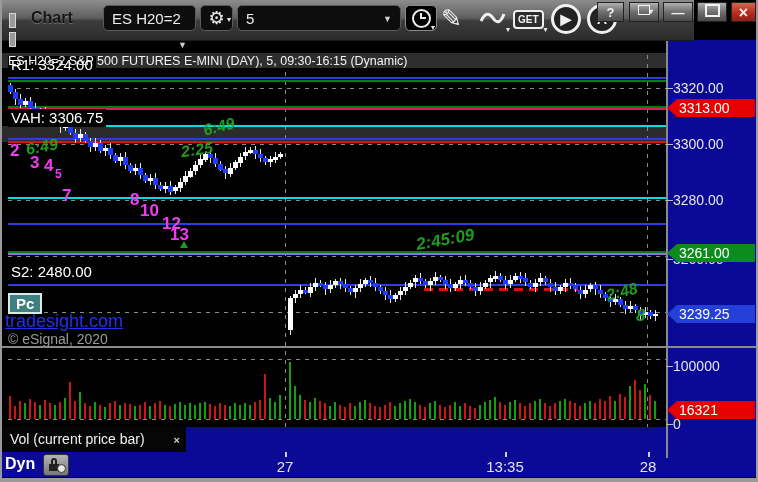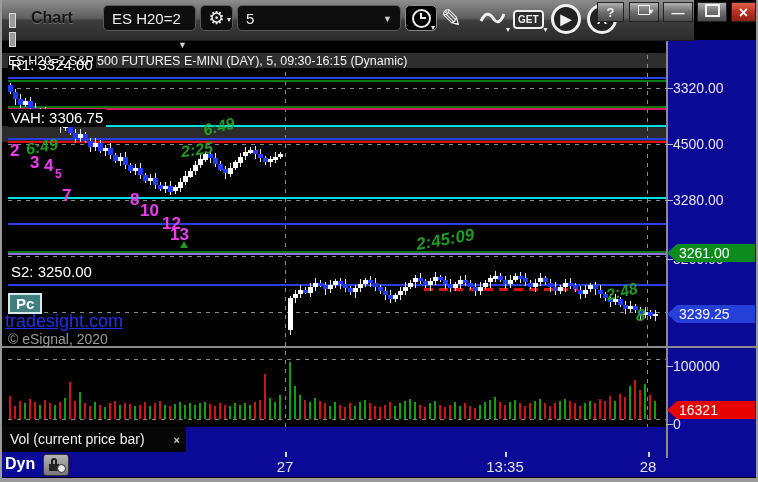--- a/index.html
+++ b/index.html
@@ -538,45 +538,46 @@
     <div style="position: absolute; left: 643px; top: 312px; width: 5px; height: 3px; background: rgb(255, 255, 255); z-index: 7;"></div>
     <div style="position: absolute; left: 644px; top: 384px; width: 2px; height: 35px; background: rgb(18, 160, 18); z-index: 6;"></div>
     <div style="position: absolute; left: 650px; top: 310px; width: 1px; height: 9px; background: rgb(232, 232, 232); z-index: 6;"></div>
     <div style="position: absolute; left: 648px; top: 312px; width: 5px; height: 4px; background: rgb(30, 60, 255); z-index: 7;"></div>
     <div style="position: absolute; left: 649px; top: 395px; width: 2px; height: 24px; background: rgb(204, 22, 22); z-index: 6;"></div>
     <div style="position: absolute; left: 655px; top: 310px; width: 1px; height: 11px; background: rgb(232, 232, 232); z-index: 6;"></div>
     <div style="position: absolute; left: 653px; top: 314px; width: 5px; height: 2px; background: rgb(255, 255, 255); z-index: 7;"></div>
     <div style="position: absolute; left: 654px; top: 401px; width: 2px; height: 18px; background: rgb(18, 160, 18); z-index: 6;"></div>
     <div class="chip" style="position: absolute; left: 8px; top: 56px; z-index: 15;">R1: 3324.00</div>
     <div class="chip" style="position: absolute; left: 8px; top: 109px; z-index: 15;">VAH: 3306.75</div>
-    <div class="chip" style="position: absolute; left: 8px; top: 263px; z-index: 15;">S2: 3250.00</div>
+    <div class="chip" style="position: absolute; left: 8px; top: 263px; z-index: 15;">S2: 2480.00</div>
     <div class="seqnum" style="position: absolute; left: 10px; top: 141px; z-index: 18;">2</div>
     <div class="seqnum" style="position: absolute; left: 30px; top: 153px; z-index: 18;">3</div>
     <div class="seqnum" style="position: absolute; left: 44px; top: 156px; z-index: 18;">4</div>
     <div class="seqnum small" style="position: absolute; left: 55px; top: 167px; z-index: 18;">5</div>
     <div class="seqnum" style="position: absolute; left: 62px; top: 186px; z-index: 18;">7</div>
     <div class="seqnum" style="position: absolute; left: 130px; top: 190px; z-index: 18;">8</div>
     <div class="seqnum" style="position: absolute; left: 140px; top: 201px; z-index: 18;">10</div>
     <div class="seqnum" style="position: absolute; left: 162px; top: 214px; z-index: 18;">12</div>
     <div class="seqnum" style="position: absolute; left: 170px; top: 225px; z-index: 18;">13</div>
     <div class="scribble" style="position: absolute; left: 26px; top: 138px; transform: rotate(-10deg); font-size: 16px; z-index: 18;">6:49</div>
     <div class="scribble" style="position: absolute; left: 203px; top: 118px; transform: rotate(-14deg); font-size: 16px; z-index: 18;">6:49</div>
     <div class="scribble" style="position: absolute; left: 181px; top: 141px; transform: rotate(-8deg); font-size: 16px; z-index: 18;">2:25</div>
     <div class="scribble" style="position: absolute; left: 416px; top: 230px; transform: rotate(-10deg); font-size: 17px; z-index: 18;">2:45:09</div>
     <div class="scribble" style="position: absolute; left: 606px; top: 283px; transform: rotate(-14deg); font-size: 16px; z-index: 18;">2:48</div>
     <div class="scribble" style="position: absolute; left: 636px; top: 306px; transform: rotate(0deg); font-size: 17px; z-index: 18;">8</div>
     <div style="position: absolute; left: 180px; top: 241px; width: 0px; height: 0px; border-left: 4px solid transparent; border-right: 4px solid transparent; border-bottom: 7px solid rgb(31, 154, 31); z-index: 18;"></div>
     <div style="position: absolute; left: 666px; top: 88px; width: 7px; height: 1px; background: rgb(187, 187, 187); z-index: 26;"></div>
     <div class="axplain" style="position: absolute; left: 673px; top: 80px; z-index: 26;">3320.00</div>
     <div style="position: absolute; left: 666px; top: 144px; width: 7px; height: 1px; background: rgb(187, 187, 187); z-index: 26;"></div>
-    <div class="axplain" style="position: absolute; left: 673px; top: 136px; z-index: 26;">4500.00</div>
+    <div class="axplain" style="position: absolute; left: 673px; top: 136px; z-index: 26;">3300.00</div>
     <div style="position: absolute; left: 666px; top: 200px; width: 7px; height: 1px; background: rgb(187, 187, 187); z-index: 26;"></div>
     <div class="axplain" style="position: absolute; left: 673px; top: 192px; z-index: 26;">3280.00</div>
     <div style="position: absolute; left: 666px; top: 259px; width: 7px; height: 1px; background: rgb(187, 187, 187); z-index: 26;"></div>
     <div class="axplain" style="position: absolute; left: 673px; top: 251px; z-index: 26;">3260.00</div>
+    <div class="axtag" style="position: absolute; left: 667px; top: 99px; background: rgb(230, 0, 0); z-index: 27;">3313.00</div>
     <div class="axtag" style="position: absolute; left: 667px; top: 244px; background: rgb(12, 140, 28); z-index: 27;">3261.00</div>
     <div class="axtag" style="position: absolute; left: 667px; top: 305px; background: rgb(36, 64, 216); z-index: 27;">3239.25</div>
     <div style="position: absolute; left: 666px; top: 366px; width: 7px; height: 1px; background: rgb(187, 187, 187); z-index: 26;"></div>
     <div class="axplain" style="position: absolute; left: 673px; top: 358px; z-index: 26;">100000</div>
     <div style="position: absolute; left: 666px; top: 424px; width: 7px; height: 1px; background: rgb(187, 187, 187); z-index: 26;"></div>
     <div class="axplain" style="position: absolute; left: 673px; top: 416px; z-index: 26;">0</div>
     <div class="axtag" style="position: absolute; left: 667px; top: 401px; background: rgb(230, 0, 0); z-index: 27;">16321</div>
     <div style="position: absolute; left: 285px; top: 452px; width: 2px; height: 5px; background: rgb(207, 207, 207); z-index: 24;"></div>
     <div class="timelabel" style="position: absolute; left: 285px; top: 458px; z-index: 24;">27</div>
     <div style="position: absolute; left: 505px; top: 452px; width: 2px; height: 5px; background: rgb(207, 207, 207); z-index: 24;"></div>

